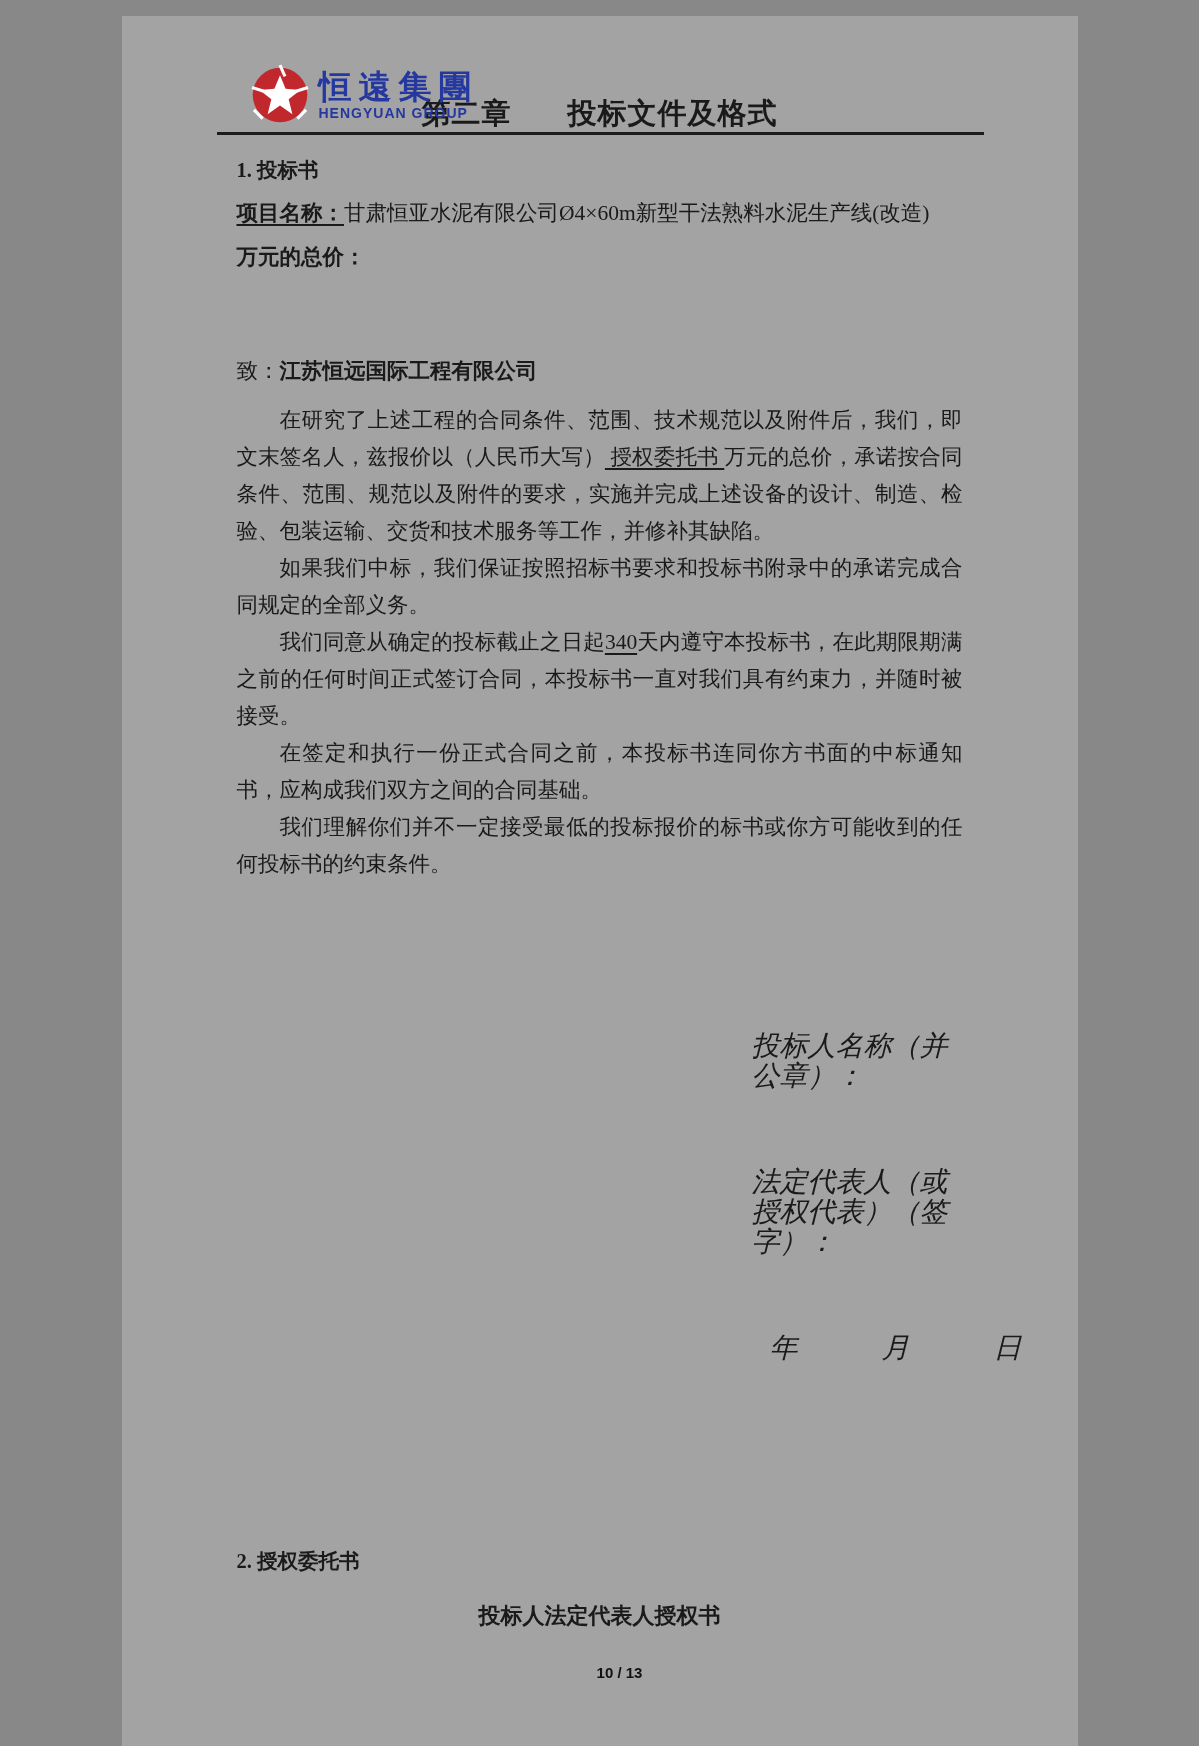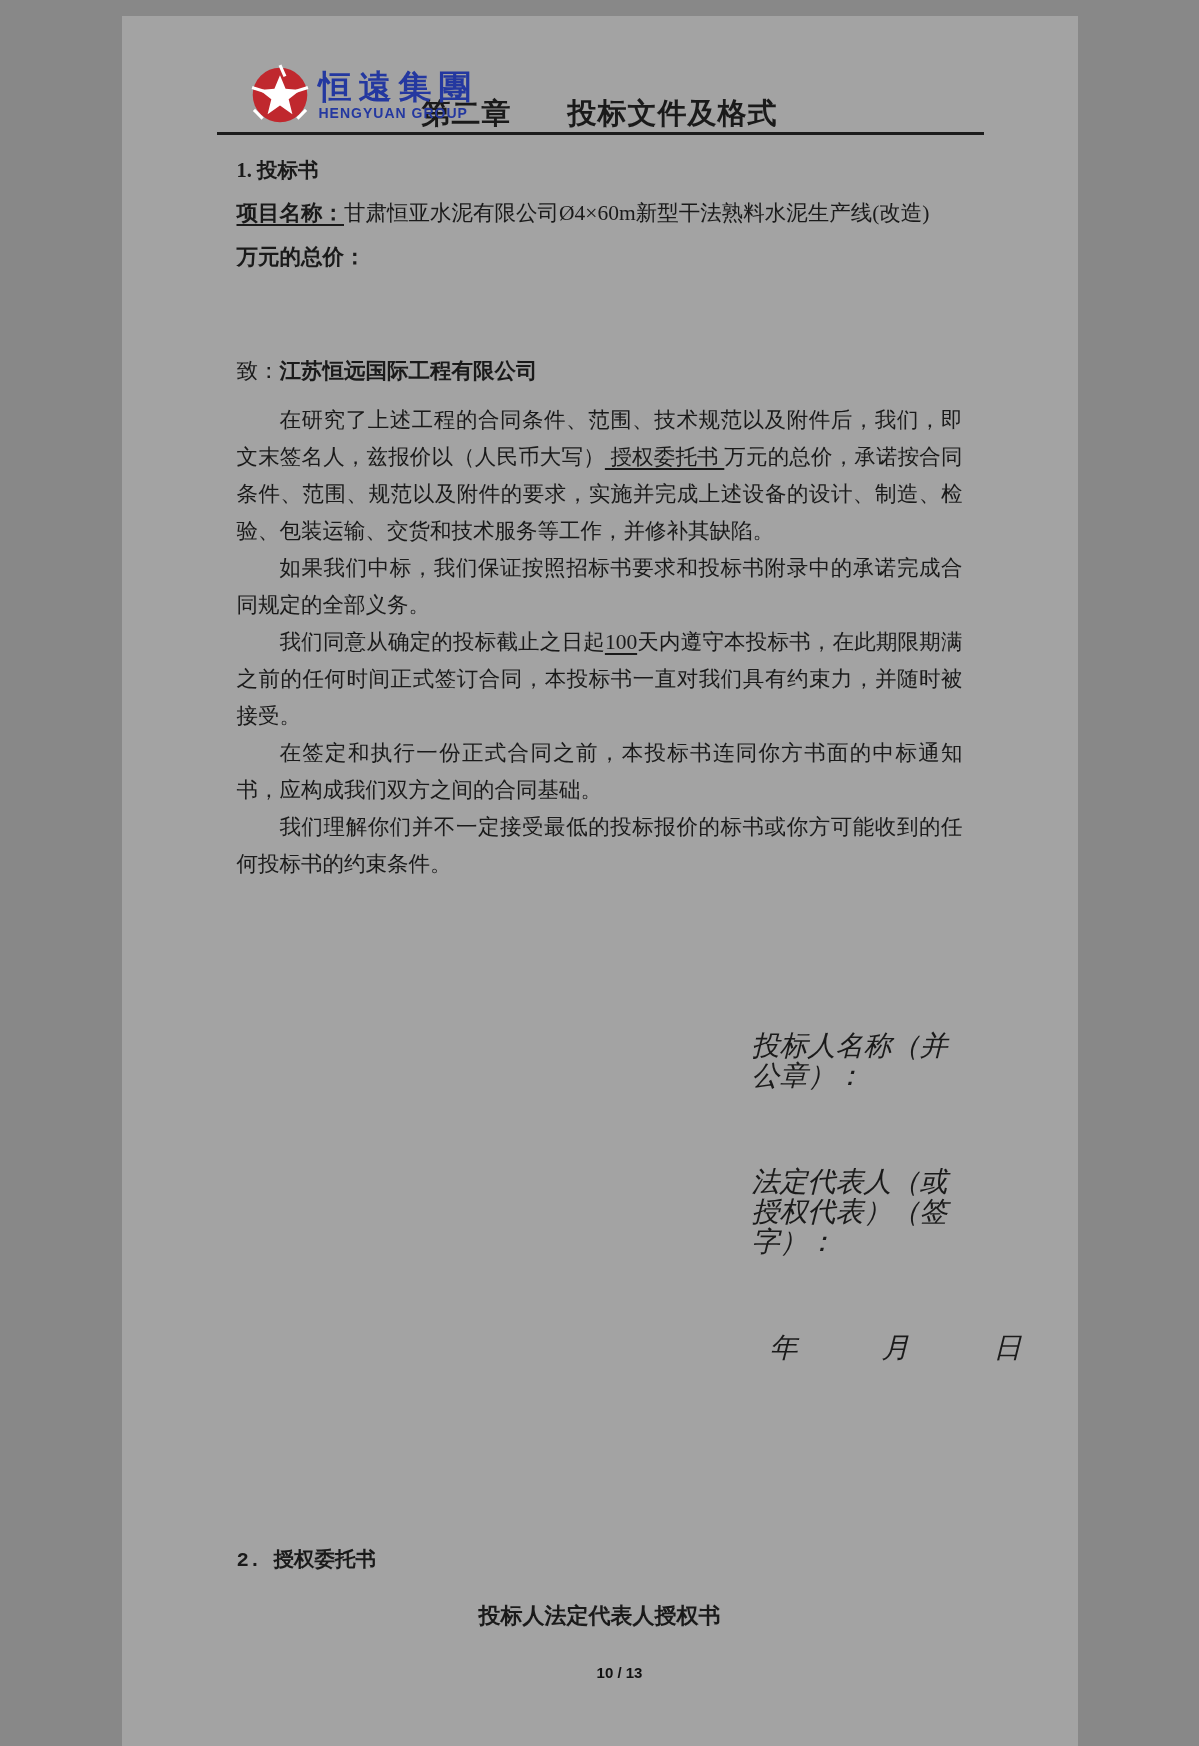--- a/index.html
+++ b/index.html
@@ -68,21 +68,21 @@
     text-indent:2em;
     text-align:justify;
   }
   .paragraphs { margin-top:10px; }
   
   .sig-block { margin-top:148px; }
   .sig-line { margin:0 0 0 515px; font-size:28px; line-height:30px;font-style:italic; }
   .sig-line + .sig-line { margin-top:76px; }
   .sig-date { padding-left:18px; white-space:pre; }
   
-  .sec2 { margin-top:178px;font-family:Liberation Mono, monospace; }
+  .sec2 { margin-top:178px; }
   .auth-subtitle {
     margin-top:16px;
     text-align:center;
     font-size:22px; font-weight:bold;
   }
   
   .footer {
     position:absolute; left:0; right:0; top:1648px;
     text-align:center;
     font-family:"Liberation Sans", sans-serif;
@@ -122,21 +122,21 @@
 
     <p class="field-line"><span class="lbl-bold u">项目名称：</span><span>甘肃恒亚水泥有限公司Ø4×60m新型干法熟料水泥生产线(改造)</span></p>
 
     <p class="field-line"><span class="lbl-bold">万元的总价：</span></p>
 
     <p class="field-line addressee"><span>致：</span><span class="lbl-bold">江苏恒远国际工程有限公司</span></p>
 
     <div class="paragraphs">
         <p class="para"><span>在研究了上述工程的合同条件、范围、技术规范以及附件后，我们，即文末签名人，兹报价以（人民币大写）</span><span class="u"> 授权委托书 </span><span>万元的总价，承诺按合同条件、范围、规范以及附件的要求，实施并完成上述设备的设计、制造、检验、包装运输、交货和技术服务等工作，并修补其缺陷。</span></p>
         <p class="para"><span>如果我们中标，我们保证按照招标书要求和投标书附录中的承诺完成合同规定的全部义务。</span></p>
-        <p class="para"><span>我们同意从确定的投标截止之日起</span><span class="u">100</span><span>天内遵守本投标书，在此期限期满之前的任何时间正式签订合同，本投标书一直对我们具有约束力，并随时被接受。</span></p>
+        <p class="para"><span>我们同意从确定的投标截止之日起</span><span class="u">340</span><span>天内遵守本投标书，在此期限期满之前的任何时间正式签订合同，本投标书一直对我们具有约束力，并随时被接受。</span></p>
         <p class="para"><span>在签定和执行一份正式合同之前，本投标书连同你方书面的中标通知书，应构成我们双方之间的合同基础。</span></p>
         <p class="para"><span>我们理解你们并不一定接受最低的投标报价的标书或你方可能收到的任何投标书的约束条件。</span></p>
       </div>
 
     <div class="sig-block">
       <p class="sig-line">投标人名称（并公章）：</p>
       <p class="sig-line">法定代表人（或授权代表）（签字）：</p>
       <p class="sig-line sig-date">年　　　月　　　日</p>
     </div>
 

